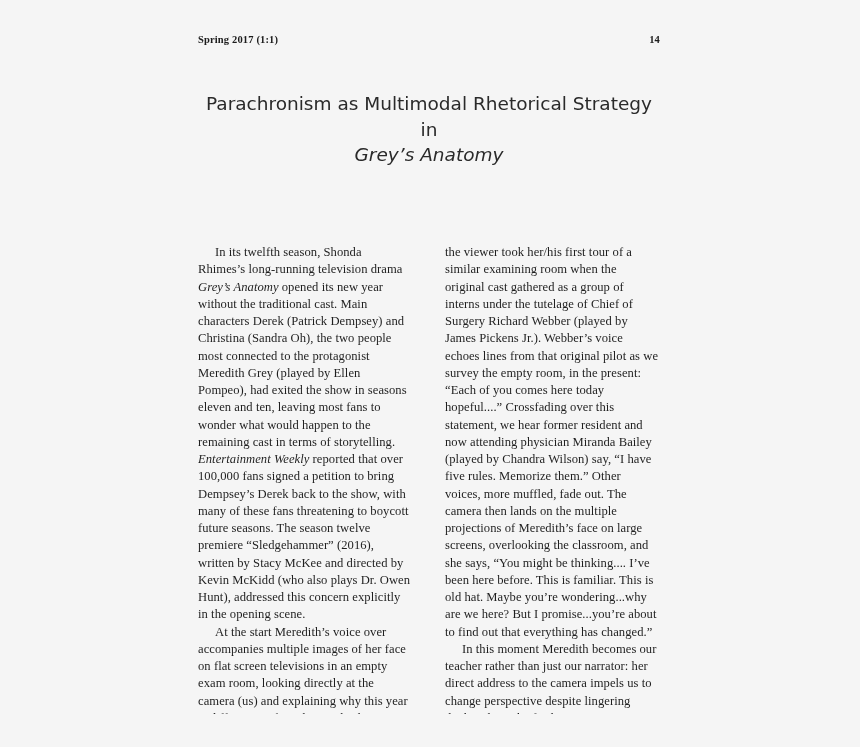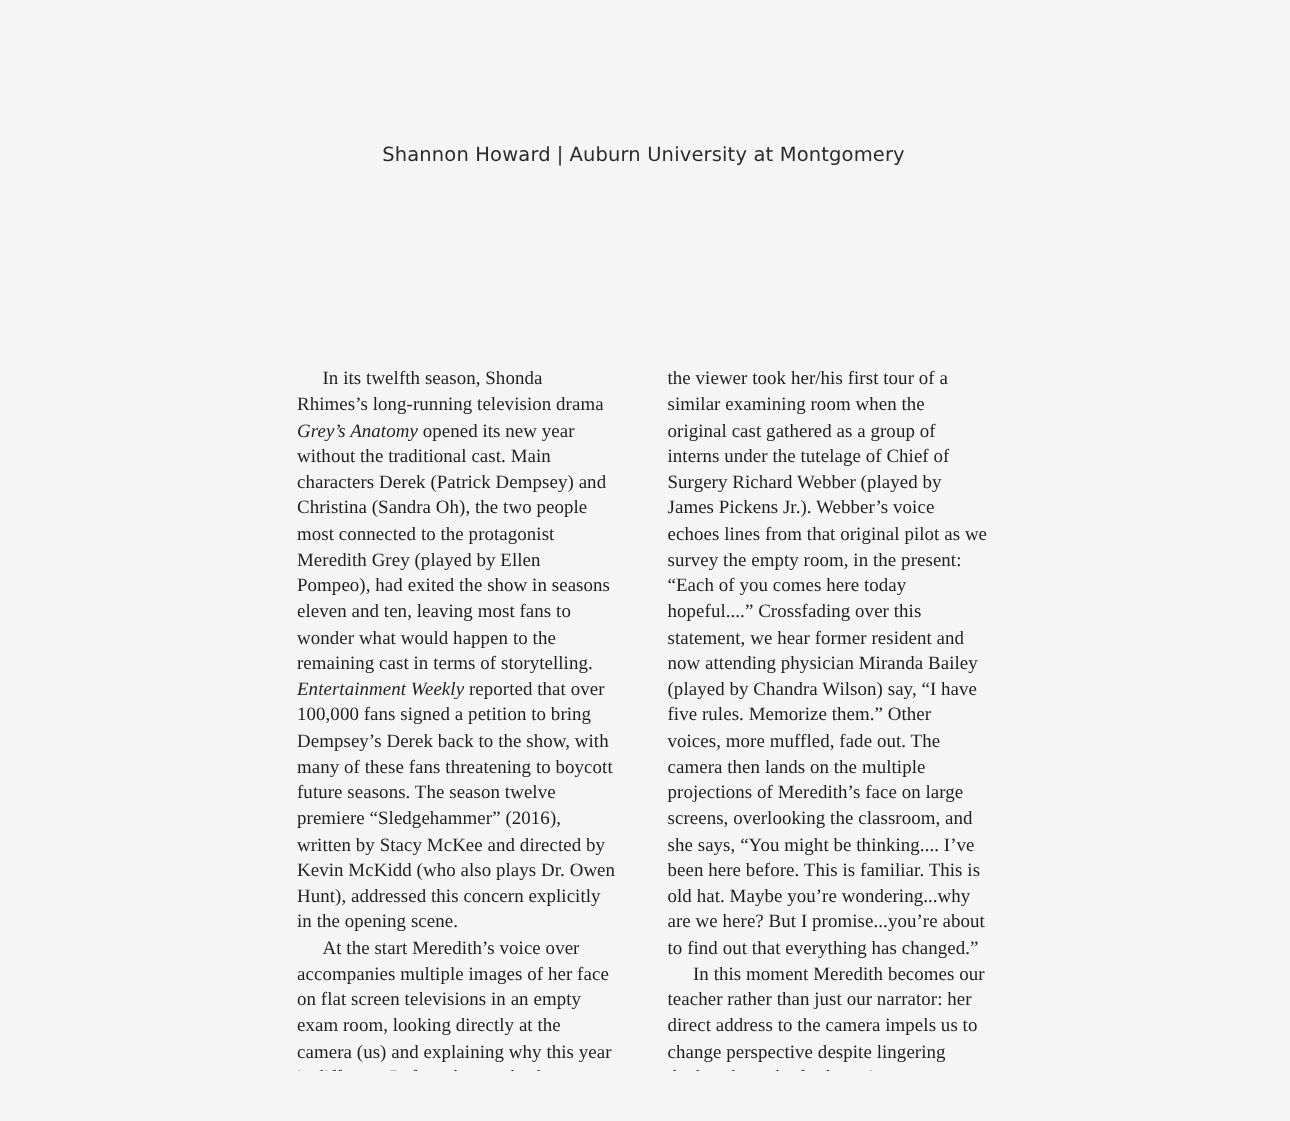--- a/index.html
+++ b/index.html
@@ -115,25 +115,29 @@
   }
   .column p .em {
     font-style: italic;
   }
 </style>
 </head>
 <body>
 
 <div class="page">
 
+  <div class="running-head">
+    <span>Spring 2017 (1:1)</span>
+    <span class="folio">14</span>
+  </div>
 
   <div class="title-block">
 
+    <div class="article-subtitle"><span>Parachronism as Multimodal Rhetorical Strategy in</span><br><span class="em">Grey’s Anatomy</span></div>
 
-    <div class="byline"><span>Shannon Howard</span><span class="sep">|</span><span>Auburn University at Montgomery</span></div>
   </div>
 
   <div class="body-columns">
 
     <div class="column">
       <p class="indent"><span>In its twelfth season, Shonda Rhimes’s long-running television drama </span><span class="em">Grey’s Anatomy</span><span> opened its new year without the traditional cast. Main characters Derek (Patrick Dempsey) and Christina (Sandra Oh), the two people most connected to the protagonist Meredith Grey (played by Ellen Pompeo), had exited the show in seasons eleven and ten, leaving most fans to wonder what would happen to the remaining cast in terms of storytelling. </span><span class="em">Entertainment Weekly</span><span> reported that over 100,000 fans signed a petition to bring Dempsey’s Derek back to the show, with many of these fans threatening to boycott future seasons. The season twelve premiere “Sledgehammer” (2016), written by Stacy McKee and directed by Kevin McKidd (who also plays Dr. Owen Hunt), addressed this concern explicitly in the opening scene.</span></p>
       <p class="indent">At the start Meredith’s voice over accompanies multiple images of her face on flat screen televisions in an empty exam room, looking directly at the camera (us) and explaining why this year is different. Before she speaks, however, voices from the show’s inaugural season echo quietly through this space: in 2004,</p>
     </div>
 
     <div class="column">

